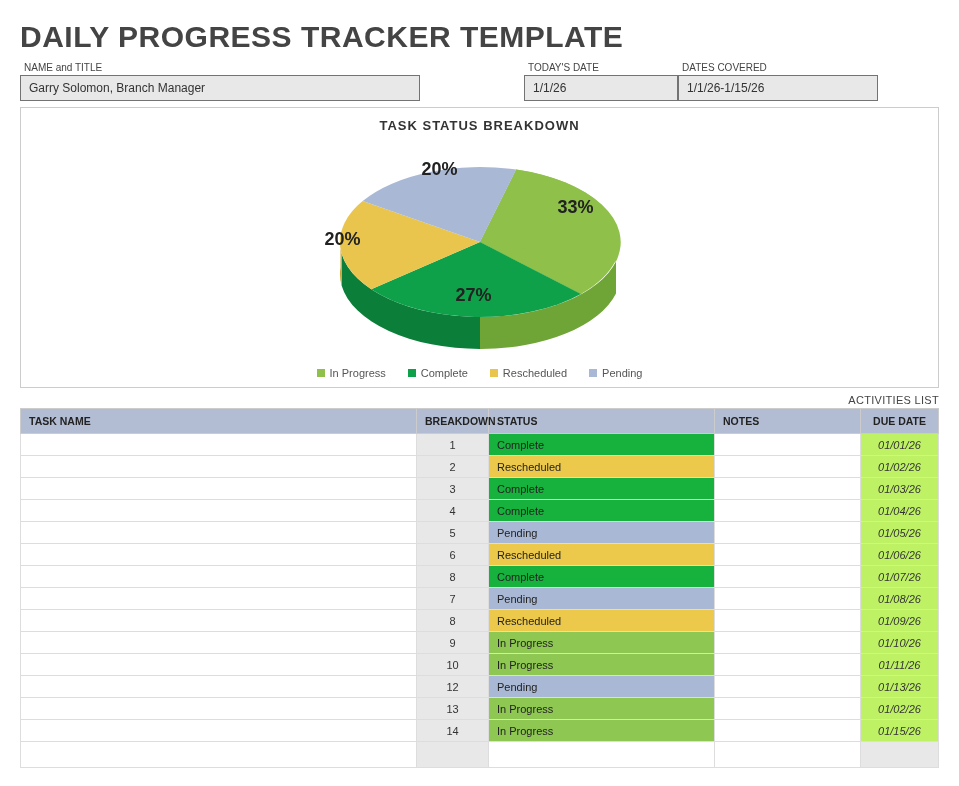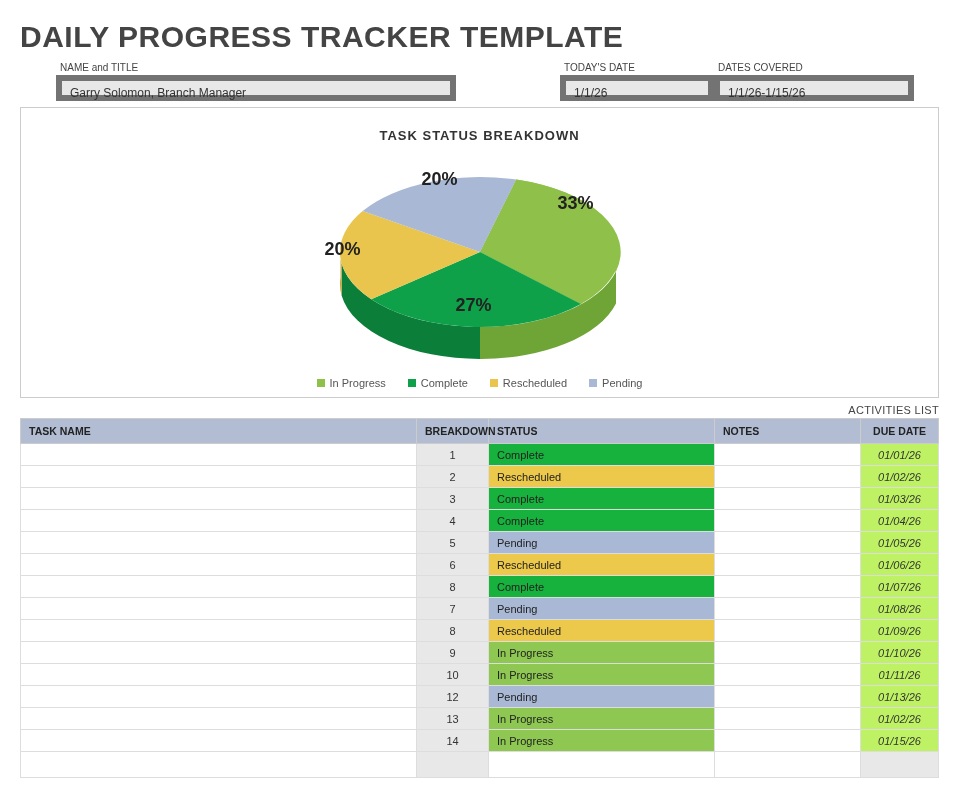--- a/index.html
+++ b/index.html
@@ -18,42 +18,42 @@
     letter-spacing: 0.5px;
     color: #444;
     margin: 0 0 8px 0;
   }
   .header-grid {
     display: flex;
     gap: 0;
     margin-bottom: 6px;
   }
   .header-col { display: flex; flex-direction: column; }
-  .hcol-name { width: 400px; margin-right: 60px; margin-left: 36px; }
+  .hcol-name { width: 400px; margin-right: 60px; }
   .hcol-today { width: 198px; padding-left: 44px; }
   .hcol-dates { width: 200px; }
   .header-label {
     font-size: 10px;
     color: #444;
     margin-bottom: 2px;
     padding-left: 4px;
   }
   .header-box {
     background: #e8e8e8;
-    border: 6px solid #737373;
+    border: 1px solid #737373;
     height: 26px;
     line-height: 24px;
     padding: 0 8px;
     font-size: 12px;
     color: #333;
   }
   .chart-wrap {
     border: 1px solid #ccc;
     margin-top: 4px;
-    padding: 18px 8px 8px 8px;
+    padding: 8px 8px 8px 8px;
     position: relative;
   }
   .chart-title {
     text-align: center;
     font-weight: 700;
     font-size: 13px;
     letter-spacing: 1px;
     color: #333;
     margin-top: 2px;
     margin-bottom: 4px;
@@ -167,21 +167,21 @@
       <path d="M 280 105 L 381.0 156.9 A 140 75 0 0 1 416.0 124.4 Z" fill="#8fc14a"></path>
       <path d="M 280 105 L 316.2 32.6 A 140 75 0 0 1 416.0 124.4 Z" fill="#8fc14a"></path>
 
       <path d="M 280 105 L 381.0 156.9 A 140 75 0 0 1 171.2 152.2 Z" fill="#0fa14a"></path>
 
       <path d="M 280 105 L 171.2 152.2 A 140 75 0 0 1 162.6 64.1 Z" fill="#e9c54d"></path>
 
       <path d="M 280 105 L 162.6 64.1 A 140 75 0 0 1 316.2 32.6 Z" fill="#a9b8d4"></path>
     </svg>
 
-    <div class="slice-label" style="left:calc(50% + 78px); top:46px;">33%</div>
+    <div class="slice-label" style="left:calc(50% + 78px); top:60px;">33%</div>
     <div class="slice-label" style="left:calc(50% - 24px); top:148px;">27%</div>
     <div class="slice-label" style="left:calc(50% - 155px); top:92px;">20%</div>
     <div class="slice-label" style="left:calc(50% - 58px); top:22px;">20%</div>
   </div>
 
   <div class="legend">
     <div class="legend-item">
       <span class="legend-swatch" style="background:#8fc14a"></span>
       <span>In Progress</span>
     </div>

